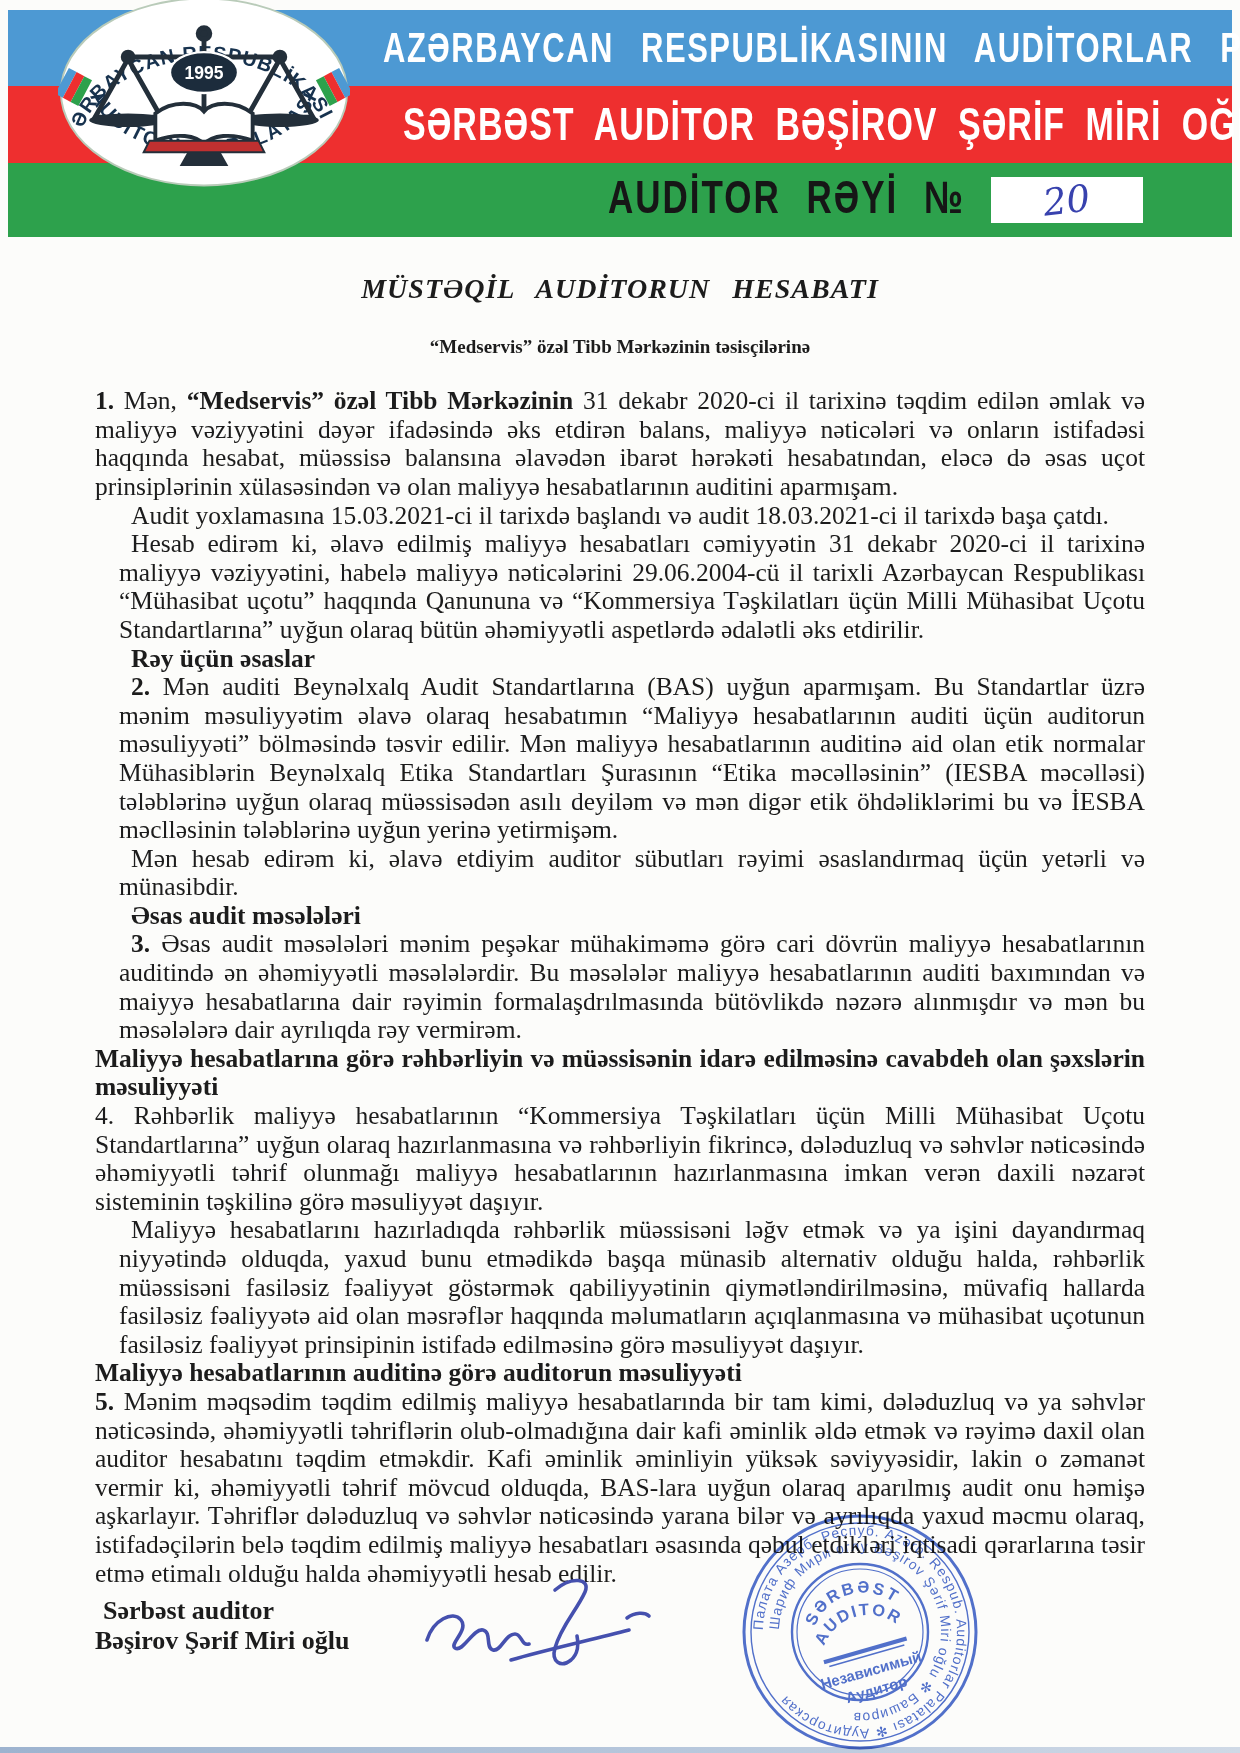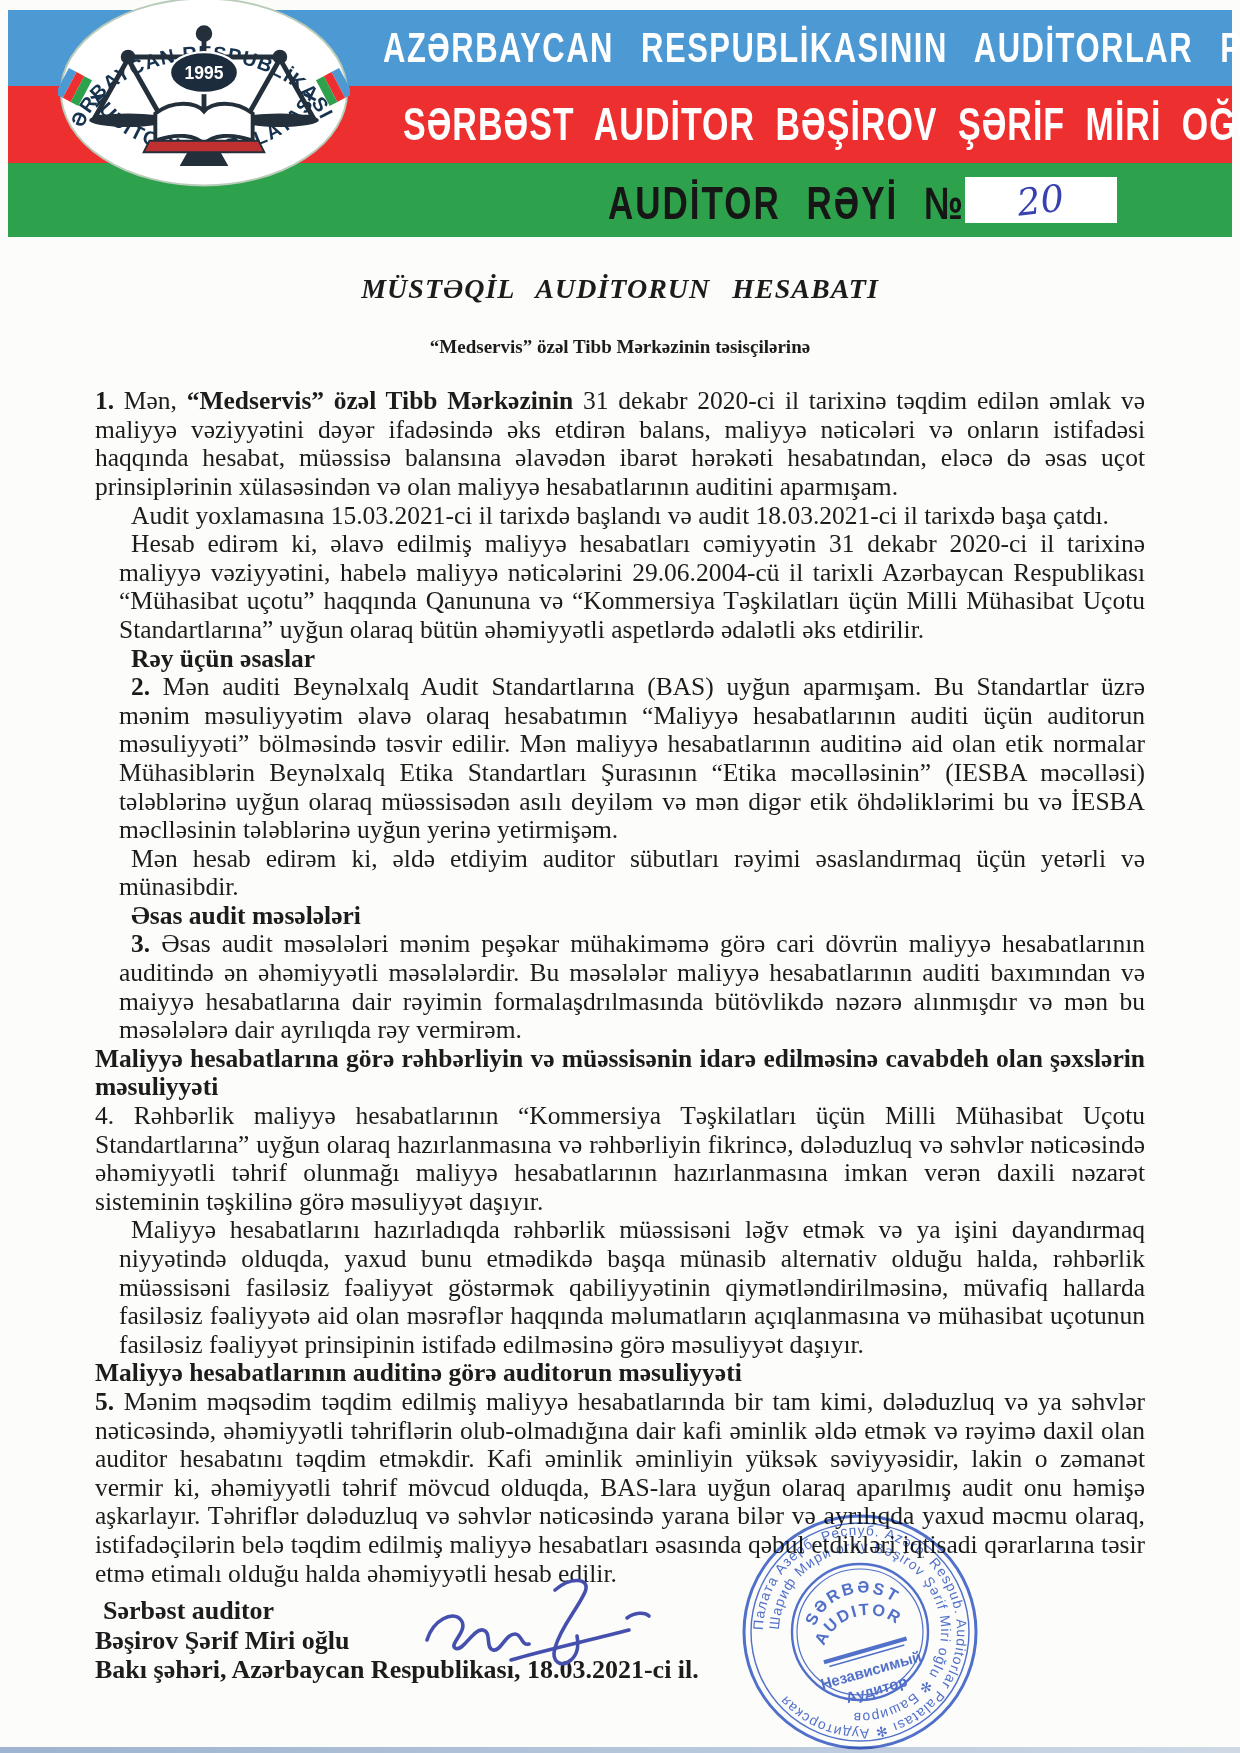--- a/index.html
+++ b/index.html
@@ -19,21 +19,21 @@
     color:#fff;white-space:nowrap;
   }
   .blue-text{
     margin-left:375px;font-size:31px;letter-spacing:1.5px;word-spacing:17px;
     transform:scaleY(1.35);
   }
   .red-text{
     margin-left:395px;font-size:34px;letter-spacing:1px;word-spacing:10px;
     transform:scaleY(1.35);
   }
-  .green-row{margin-left:600px;display:flex;align-items:flex-end;}
+  .green-row{margin-left:600px;display:flex;align-items:flex-start;gap:26px;}
   .green-label{
     font-family:"Liberation Sans","DejaVu Sans",sans-serif;font-weight:700;
     color:#161616;font-size:35px;letter-spacing:2px;word-spacing:14px;
     transform:scaleY(1.3);white-space:nowrap;
   }
   .num-box{
     width:152px;height:46px;background:#fff;position:relative;
     display:flex;align-items:center;justify-content:center;
   }
   .hand-num{
@@ -139,34 +139,33 @@
 
   <div class="doc">
     <p class="doc-title">MÜSTƏQİL AUDİTORUN HESABATI</p>
     <p class="addressee">“Medservis” özəl Tibb Mərkəzinin təsisçilərinə</p>
     <div class="blocks">
         <p><b>1. </b><span>Mən, </span><b>“Medservis” özəl Tibb Mərkəzinin </b><span>31 dekabr 2020-ci il tarixinə təqdim edilən əmlak və maliyyə vəziyyətini  dəyər ifadəsində əks etdirən balans, maliyyə nəticələri və onların istifadəsi haqqında hesabat, müəssisə balansına əlavədən ibarət  hərəkəti hesabatından, eləcə də əsas uçot prinsiplərinin xülasəsindən və olan maliyyə hesabatlarının auditini aparmışam.</span></p>
         <p class="indent"><span>Audit yoxlamasına 15.03.2021-ci il tarixdə başlandı və audit 18.03.2021-ci il tarixdə başa çatdı.</span></p>
         <p class="indent"><span>Hesab edirəm ki, əlavə edilmiş maliyyə hesabatları cəmiyyətin 31 dekabr 2020-ci il tarixinə maliyyə vəziyyətini, habelə maliyyə nəticələrini 29.06.2004-cü il tarixli Azərbaycan Respublikası “Mühasibat uçotu” haqqında Qanununa və “Kommersiya Təşkilatları üçün Milli Mühasibat Uçotu Standartlarına” uyğun olaraq bütün əhəmiyyətli aspetlərdə ədalətli əks etdirilir.</span></p>
         <p class="indent"><b>Rəy üçün əsaslar</b></p>
         <p class="indent"><b>2.</b><span> Mən auditi Beynəlxalq Audit Standartlarına (BAS) uyğun aparmışam. Bu Standartlar üzrə mənim məsuliyyətim əlavə olaraq hesabatımın “Maliyyə hesabatlarının auditi üçün auditorun məsuliyyəti” bölməsində təsvir edilir. Mən maliyyə hesabatlarının auditinə aid olan etik normalar Mühasiblərin Beynəlxalq Etika Standartları Şurasının “Etika məcəlləsinin” (IESBA məcəlləsi) tələblərinə uyğun olaraq müəssisədən asılı deyiləm və mən digər etik öhdəliklərimi bu və İESBA məclləsinin tələblərinə uyğun yerinə yetirmişəm.</span></p>
-        <p class="indent"><span>Mən hesab edirəm ki, əldə etdiyim auditor sübutları rəyimi əsaslandırmaq üçün yetərli və münasibdir.</span></p>
+        <p class="indent"><span>Mən hesab edirəm ki, əlavə etdiyim auditor sübutları rəyimi əsaslandırmaq üçün yetərli və münasibdir.</span></p>
         <p class="indent"><b>Əsas audit məsələləri</b></p>
         <p class="indent"><b>3.</b><span> Əsas audit  məsələləri mənim peşəkar mühakiməmə görə cari dövrün maliyyə hesabatlarının auditində ən əhəmiyyətli məsələlərdir. Bu məsələlər maliyyə hesabatlarının  auditi baxımından və maiyyə hesabatlarına dair rəyimin formalaşdrılmasında bütövlikdə nəzərə alınmışdır və mən bu məsələlərə dair ayrılıqda rəy vermirəm.</span></p>
         <p><b>Maliyyə hesabatlarına görə rəhbərliyin və müəssisənin idarə edilməsinə cavabdeh olan şəxslərin məsuliyyəti</b></p>
         <p><span>4. Rəhbərlik maliyyə hesabatlarının “Kommersiya Təşkilatları üçün Milli Mühasibat Uçotu Standartlarına” uyğun olaraq hazırlanmasına və rəhbərliyin fikrincə, dələduzluq və səhvlər nəticəsində əhəmiyyətli təhrif olunmağı maliyyə hesabatlarının  hazırlanmasına imkan verən daxili nəzarət sisteminin təşkilinə görə məsuliyyət daşıyır.</span></p>
         <p class="indent"><span>Maliyyə hesabatlarını hazırladıqda rəhbərlik müəssisəni ləğv etmək və ya işini dayandırmaq niyyətində olduqda, yaxud bunu etmədikdə başqa münasib alternativ olduğu halda, rəhbərlik müəssisəni fasiləsiz fəaliyyət göstərmək qabiliyyətinin qiymətləndirilməsinə, müvafiq hallarda fasiləsiz fəaliyyətə aid olan məsrəflər haqqında məlumatların açıqlanmasına və mühasibat uçotunun fasiləsiz fəaliyyət prinsipinin istifadə edilməsinə görə məsuliyyət daşıyır.</span></p>
         <p><b>Maliyyə hesabatlarının auditinə görə auditorun məsuliyyəti</b></p>
         <p><b>5.</b><span> Mənim məqsədim təqdim edilmiş maliyyə hesabatlarında bir tam kimi, dələduzluq və ya səhvlər nəticəsində, əhəmiyyətli təhriflərin olub-olmadığına dair kafi əminlik əldə etmək və rəyimə daxil olan auditor hesabatını təqdim etməkdir. Kafi əminlik əminliyin yüksək səviyyəsidir, lakin o zəmanət vermir ki, əhəmiyyətli təhrif mövcud olduqda, BAS-lara uyğun olaraq aparılmış audit onu həmişə aşkarlayır. Təhriflər dələduzluq və səhvlər nəticəsində yarana bilər və ayrılıqda yaxud məcmu olaraq, istifadəçilərin belə təqdim edilmiş maliyyə hesabatları əsasında qəbul etdikləri iqtisadi qərarlarına təsir etmə etimalı olduğu halda əhəmiyyətli hesab edilir.</span></p>
       </div>
 
     <div class="sign-block">
       <div class="l1">Sərbəst  auditor</div>
       <div>Bəşirov Şərif Miri oğlu</div>
-      <div>Bakı  şəhəri, Azərbaycan Respublikası,  18.03.2021-ci  il.</div>
     </div>
   </div>
 
   <div class="signature">
     <svg width="240" height="120" viewBox="0 0 240 120">
       <g fill="none" stroke="#4550ae" stroke-width="3.6" stroke-linecap="round" stroke-linejoin="round">
         <path d="M12,72 C18,52 38,42 46,52 C54,62 34,76 40,80 C48,85 58,60 68,62 C77,64 70,80 78,82 C86,84 90,66 100,66 C107,66 106,78 114,76"></path>
         <path d="M140,22 C156,8 176,10 170,24 C162,42 146,58 140,80 C136,94 146,100 156,92 C163,86 164,76 162,68"></path>
         <path d="M96,92 C130,82 176,72 214,62"></path>
         <path d="M212,50 C220,44 230,44 234,48"></path>

